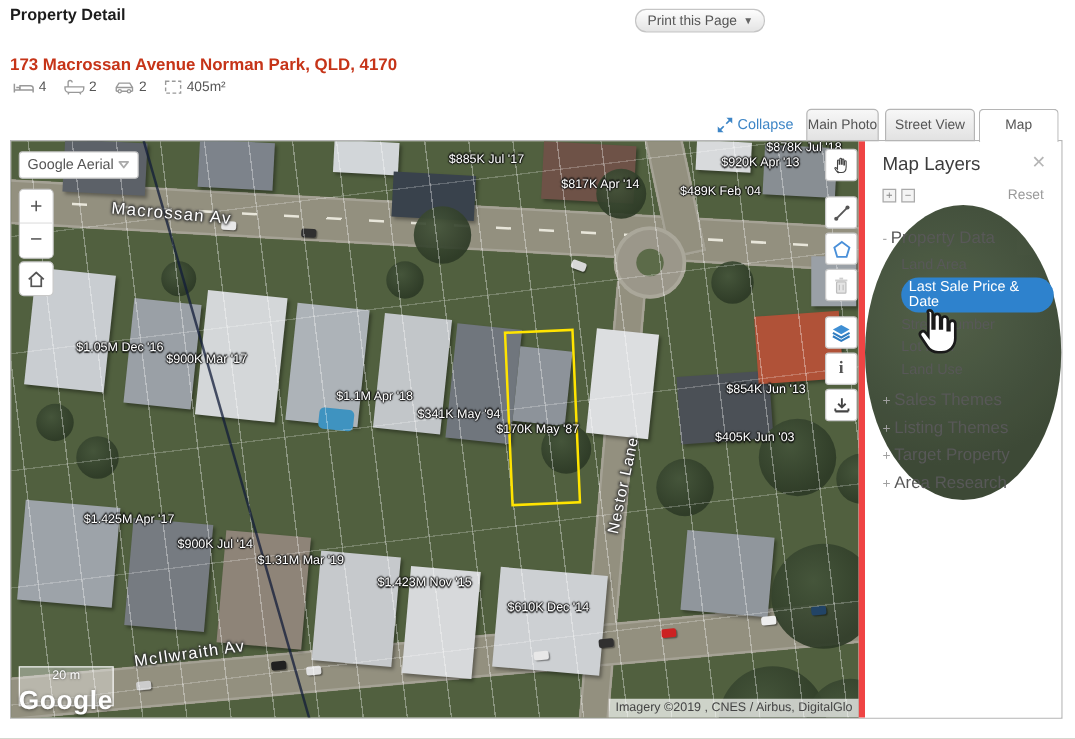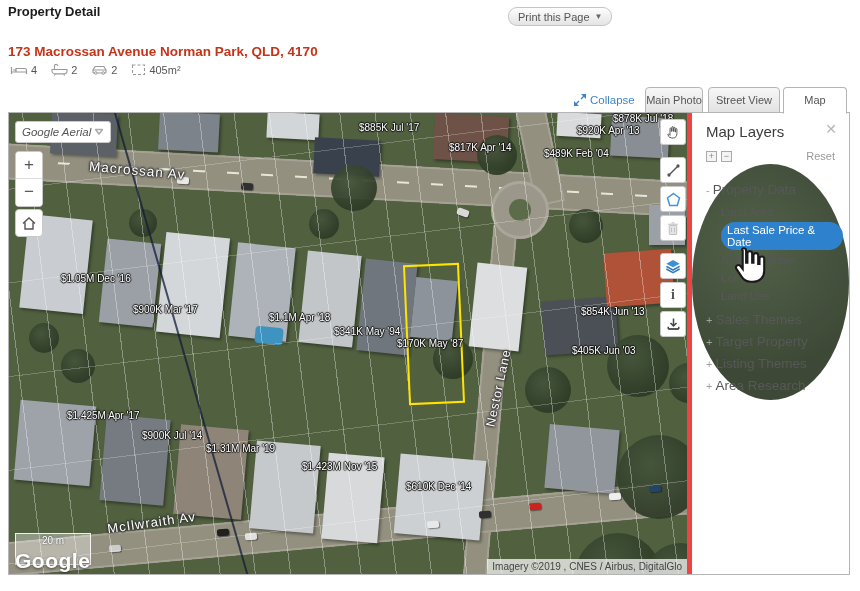--- a/index.html
+++ b/index.html
@@ -51,21 +51,21 @@
   .sale-label { position:absolute; font-size:10px; color:#fff; white-space:nowrap; z-index:6;
      text-shadow:-1px 0 1px #111, 1px 0 1px #111, 0 -1px 1px #111, 0 1px 1px #111; }
   .street-label { position:absolute; color:#fff; z-index:4; white-space:nowrap;
      text-shadow:-1px 0 2px #333, 1px 0 2px #333, 0 -1px 2px #333, 0 1px 2px #333; }
   .street-macrossan { left:80px; top:50px; font-size:13.5px; transform:rotate(5deg); letter-spacing:1px; }
   .street-nestor { left:450px; top:268px; font-size:12.5px; transform:rotate(-78deg); transform-origin:center; letter-spacing:1px; }
   .street-mcilwraith { left:98px; top:402px; font-size:13px; transform:rotate(-8deg); letter-spacing:1px; }
 
   
   .layer-select { position:absolute; left:6px; top:8px; z-index:12; width:96px; height:22px; background:#fff; border:1px solid #c9c9c9; border-radius:3px;
-     font-size:11.5px; color:#555; display:flex; align-items:center; justify-content:space-between; padding:0 6px; cursor:pointer;font-style:italic; }
+     font-size:11.5px; color:#555; display:flex; align-items:center; justify-content:space-between; padding:0 6px; cursor:pointer; }
   .zoom-box { position:absolute; left:6px; top:38px; z-index:12; width:28px; background:#fff; border:1px solid #c9c9c9; border-radius:4px; overflow:hidden; }
   .zoom-btn { width:100%; height:27px; font-size:17px; color:#555; text-align:center; line-height:26px; cursor:pointer; background:#fff; }
   .zoom-btn:first-child { border-bottom:1px solid #ddd; }
   .home-btn { position:absolute; left:6px; top:96px; z-index:12; width:28px; height:28px; background:#fff; border:1px solid #c9c9c9; border-radius:4px;
      display:flex; align-items:center; justify-content:center; cursor:pointer; }
   .map-toolbar { position:absolute; left:651px; top:6px; z-index:12; display:flex; flex-direction:column; gap:3px; }
   .tool-btn { width:26px; height:26px; background:#fff; border:1px solid #c9c9c9; border-radius:3px; display:flex; align-items:center; justify-content:center; cursor:pointer; }
   .tool-btn.gap { margin-top:9px; }
   .tool-btn.disabled { cursor:default; }
   .info-glyph { font-size:14px; font-weight:bold; color:#555; font-family:"Liberation Serif", serif; }
@@ -216,21 +216,21 @@
     <div class="street-label street-nestor">Nestor Lane</div>
     <div class="street-label street-mcilwraith">McIlwraith Av</div>
 
     <div id="sale-labels">
         <div class="sale-label" style="left: 350px; top: 9px;">$885K Jul '17</div>
         <div class="sale-label" style="left: 440px; top: 29px;">$817K Apr '14</div>
         <div class="sale-label" style="left: 568px; top: 12px;">$920K Apr '13</div>
         <div class="sale-label" style="left: 604px; top: 0px;">$878K Jul '18</div>
         <div class="sale-label" style="left: 535px; top: 35px;">$489K Feb '04</div>
         <div class="sale-label" style="left: 52px; top: 160px;">$1.05M Dec '16</div>
-        <div class="sale-label" style="left: 124px; top: 191px;">$900K Mar '17</div>
+        <div class="sale-label" style="left: 124px; top: 169px;">$900K Mar '17</div>
         <div class="sale-label" style="left: 260px; top: 199px;">$1.1M Apr '18</div>
         <div class="sale-label" style="left: 325px; top: 213px;">$341K May '94</div>
         <div class="sale-label" style="left: 388px; top: 225px;">$170K May '87</div>
         <div class="sale-label" style="left: 572px; top: 193px;">$854K Jun '13</div>
         <div class="sale-label" style="left: 563px; top: 232px;">$405K Jun '03</div>
         <div class="sale-label" style="left: 30px; top: 297px; padding-left: 28px;">$1.425M Apr '17</div>
         <div class="sale-label" style="left: 133px; top: 317px;">$900K Jul '14</div>
         <div class="sale-label" style="left: 197px; top: 330px;">$1.31M Mar '19</div>
         <div class="sale-label" style="left: 293px; top: 348px;">$1.423M Nov '15</div>
         <div class="sale-label" style="left: 397px; top: 368px;">$610K Dec '14</div>
@@ -322,24 +322,24 @@
         <div class="layer-item">Land Area</div>
         <div class="layer-item selected">Last Sale Price &amp; Date</div>
         <div class="layer-item">Street Number</div>
         <div class="layer-item">Lot Plan</div>
         <div class="layer-item">Land Use</div>
       </div>
       <div class="section-head collapsed-head">
         <span class="twisty">+</span><span>Sales Themes</span>
       </div>
       <div class="section-head collapsed-head">
+        <span class="twisty">+</span><span>Listing Themes</span>
+      </div>
+      <div class="section-head collapsed-head">
         <span class="twisty">+</span><span>Target Property</span>
-      </div>
-      <div class="section-head collapsed-head">
-        <span class="twisty">+</span><span>Listing Themes</span>
       </div>
       <div class="section-head collapsed-head">
         <span class="twisty">+</span><span>Area Research</span>
       </div>
     </div>
     <svg class="hand-cursor" width="42" height="50" viewBox="0 0 32 36">
       <path d="M12 3c1 0 1.8.8 1.8 1.8V14h1V7c0-1 .8-1.8 1.8-1.8S18.4 6 18.4 7v7h1V8.5c0-1 .8-1.8 1.8-1.8S23 7.5 23 8.5V15h1v-4c0-1 .8-1.8 1.8-1.8S27.6 10 27.6 11v9c0 5-3.5 8.5-8.5 8.5h-2c-3 0-5-1.2-6.5-3.5l-4.2-6.3c-.6-.9-.4-2 .4-2.6.9-.6 2-.4 2.7.4l1.7 2.2V4.8C10.2 3.8 11 3 12 3z" fill="#fff" stroke="#1a1a1a" stroke-width="1.6"></path>
     </svg>
   </div>
 </div>

